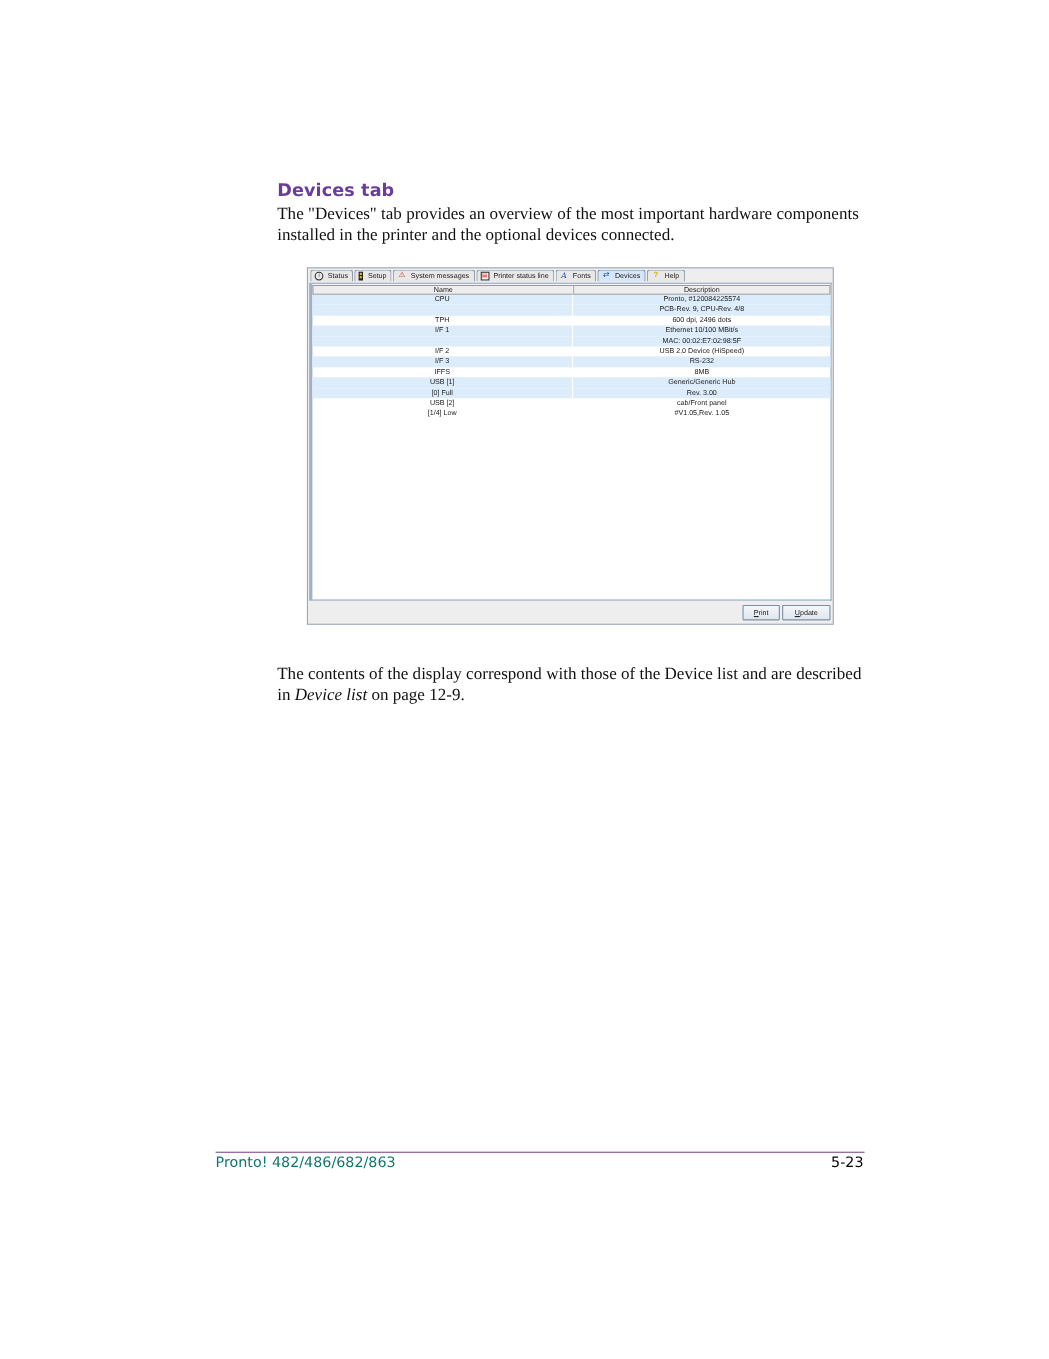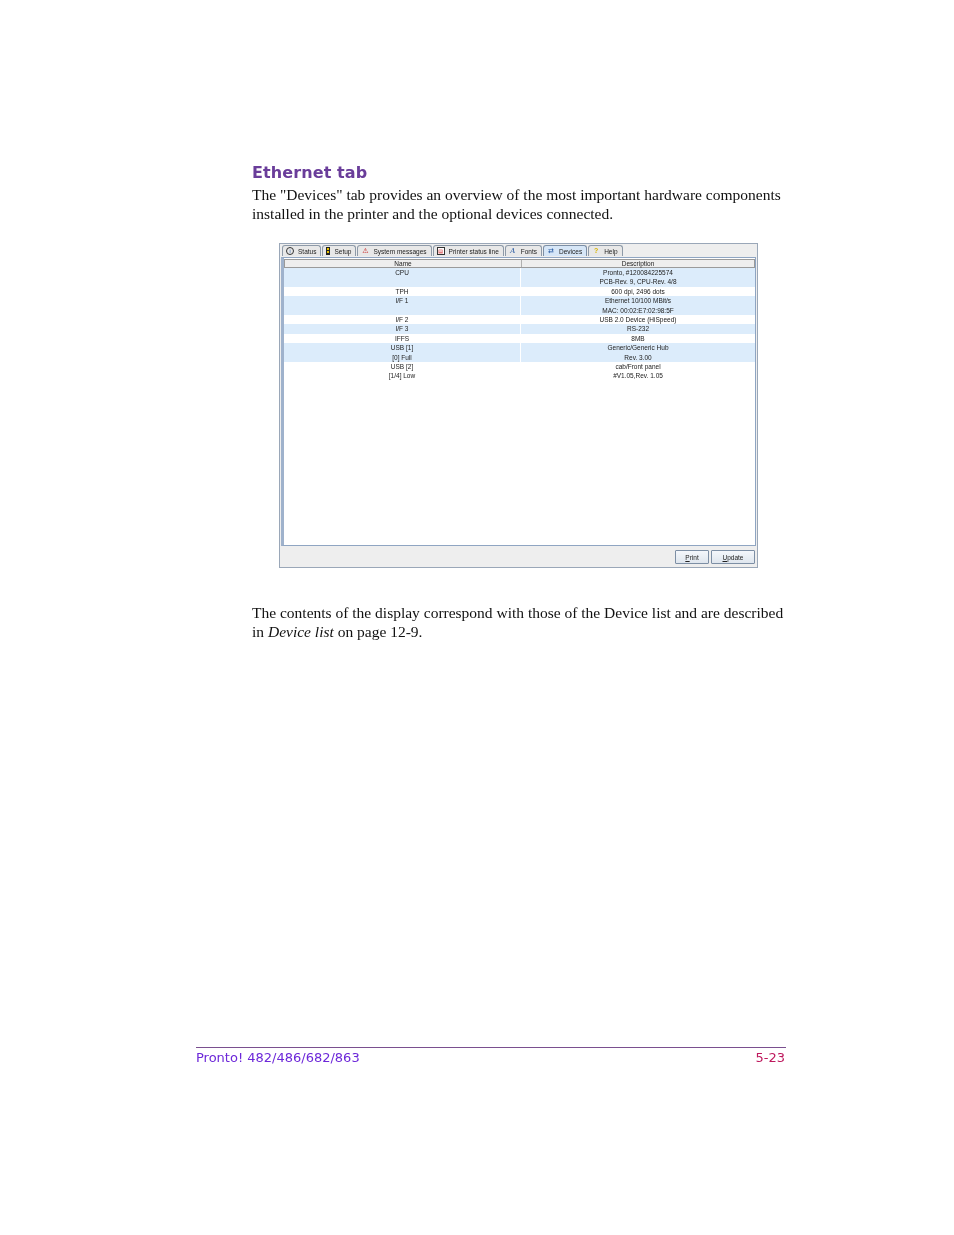--- a/index.html
+++ b/index.html
@@ -36,27 +36,27 @@
   .cell { font-size:6.5px; color:#222; text-align:center; line-height:9.4px; white-space:nowrap; overflow:hidden; }
   .cell.c1 { width:236px; border-right:1px solid #ffffff; }
   .cell.c2 { flex:1; }
 
   .btn { position:absolute; top:306px; height:14px; border:1px solid #7d8fa5; background:linear-gradient(#f4f7fb,#dfe6ee); font-size:6.5px; color:#222; text-align:center; line-height:13px; box-sizing:border-box; border-radius:1px; }
   .btn u { text-decoration:underline; }
   .btn-print { left:395px; width:34px; }
   .btn-update { left:431px; width:44px; }
 
   .footer-rule { position:absolute; left:196px; top:1047px; width:590px; height:1px; background:#7a4f8f; }
-  .footer-left { position:absolute; left:196px; top:1050px; font-family:"DejaVu Sans","Liberation Sans",sans-serif; font-size:13px; color:#6d28d9; }
-  .footer-right { position:absolute; right:169px; top:1050px; font-family:"DejaVu Sans","Liberation Sans",sans-serif; font-size:13px; color:#be185d; }
+  .footer-left { position:absolute; left:196px; top:1050px; font-family:"DejaVu Sans","Liberation Sans",sans-serif; font-size:13px; color:#0f766e; }
+  .footer-right { position:absolute; right:169px; top:1050px; font-family:"DejaVu Sans","Liberation Sans",sans-serif; font-size:13px; color:#000000; }
 </style>
 </head>
 <body>
 
-<div class="heading">Ethernet tab</div>
+<div class="heading">Devices tab</div>
 <div class="para para1">The "Devices" tab provides an overview of the most important hardware components installed in the printer and the optional devices connected.</div>
 
 <div class="shot">
   <div class="tabs">
     <div class="tab">
         <span class="ico ico-status">i</span>
         <span>Status</span>
       </div>
     <div class="tab">
         <span class="ico ico-setup"></span>

